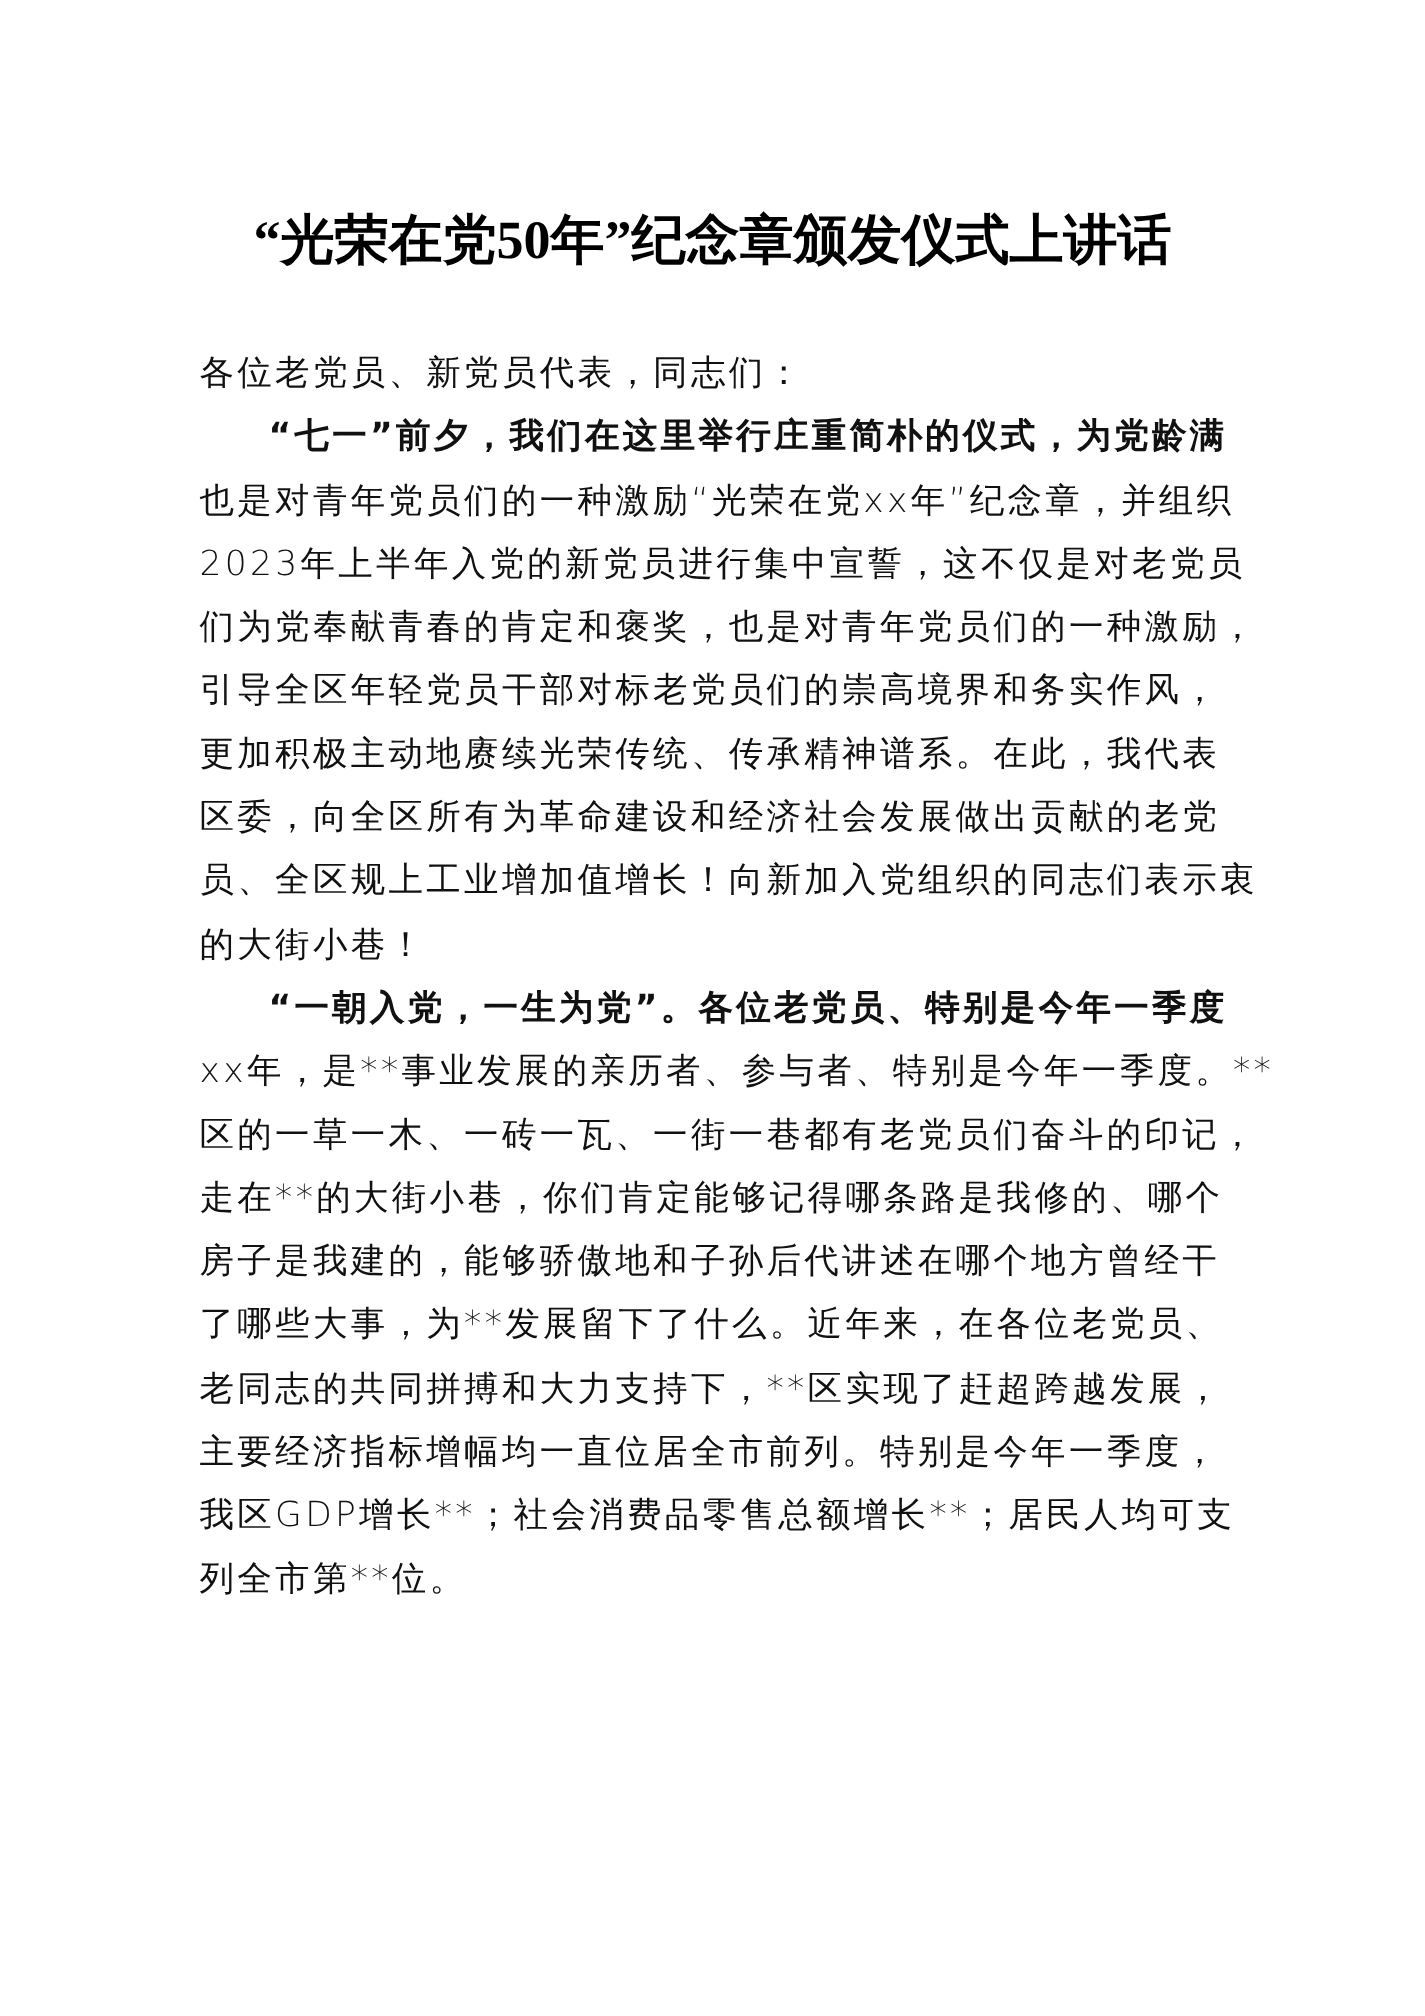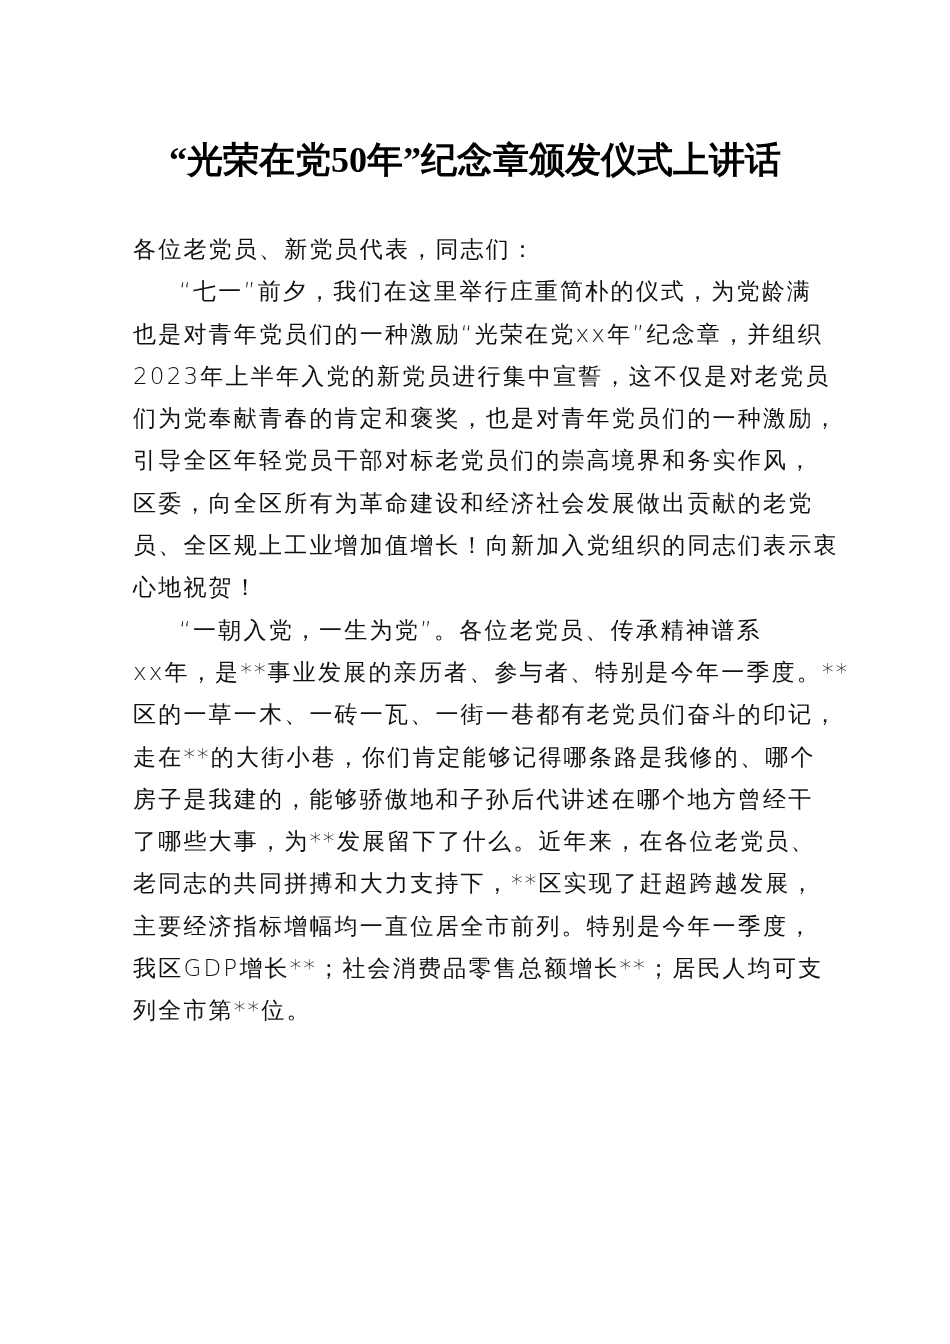--- a/index.html
+++ b/index.html
@@ -50,44 +50,46 @@
     line-height: 42.3px;
     font-size: 23px;
     white-space: nowrap;
     letter-spacing: 2.2px;
     font-family: "DejaVu Sans", "Liberation Sans", sans-serif;
     font-weight: 300;
     color: #111111;
   }
   .line.indent {
     padding-left: 46px;
+    font-weight: bold;
   }
 </style>
 </head>
 <body>
 
 <div class="page">
   <div class="title">“光荣在党50年”纪念章颁发仪式上讲话</div>
 
   <div class="body-text">
     <span class="line">各位老党员、新党员代表，同志们：</span>
 
     <div>
       <span class="line indent">“七一”前夕，我们在这里举行庄重简朴的仪式，为党龄满</span>
       <span class="line">也是对青年党员们的一种激励“光荣在党xx年”纪念章，并组织</span>
       <span class="line">2023年上半年入党的新党员进行集中宣誓，这不仅是对老党员</span>
       <span class="line">们为党奉献青春的肯定和褒奖，也是对青年党员们的一种激励，</span>
       <span class="line">引导全区年轻党员干部对标老党员们的崇高境界和务实作风，</span>
+      <span class="line">更加积极主动地赓续光荣传统、传承精神谱系。在此，我代表</span>
       <span class="line">区委，向全区所有为革命建设和经济社会发展做出贡献的老党</span>
       <span class="line">员、全区规上工业增加值增长！向新加入党组织的同志们表示衷</span>
-      <span class="line">心地祝贺！</span>
+      <span class="line">的大街小巷！</span>
     </div>
 
     <div>
-      <span class="line indent">“一朝入党，一生为党”。各位老党员、传承精神谱系</span>
+      <span class="line indent">“一朝入党，一生为党”。各位老党员、特别是今年一季度</span>
       <span class="line">xx年，是**事业发展的亲历者、参与者、特别是今年一季度。**</span>
       <span class="line">区的一草一木、一砖一瓦、一街一巷都有老党员们奋斗的印记，</span>
       <span class="line">走在**的大街小巷，你们肯定能够记得哪条路是我修的、哪个</span>
       <span class="line">房子是我建的，能够骄傲地和子孙后代讲述在哪个地方曾经干</span>
       <span class="line">了哪些大事，为**发展留下了什么。近年来，在各位老党员、</span>
       <span class="line">老同志的共同拼搏和大力支持下，**区实现了赶超跨越发展，</span>
       <span class="line">主要经济指标增幅均一直位居全市前列。特别是今年一季度，</span>
       <span class="line">我区GDP增长**；社会消费品零售总额增长**；居民人均可支</span>
       <span class="line">列全市第**位。</span>
     </div>

